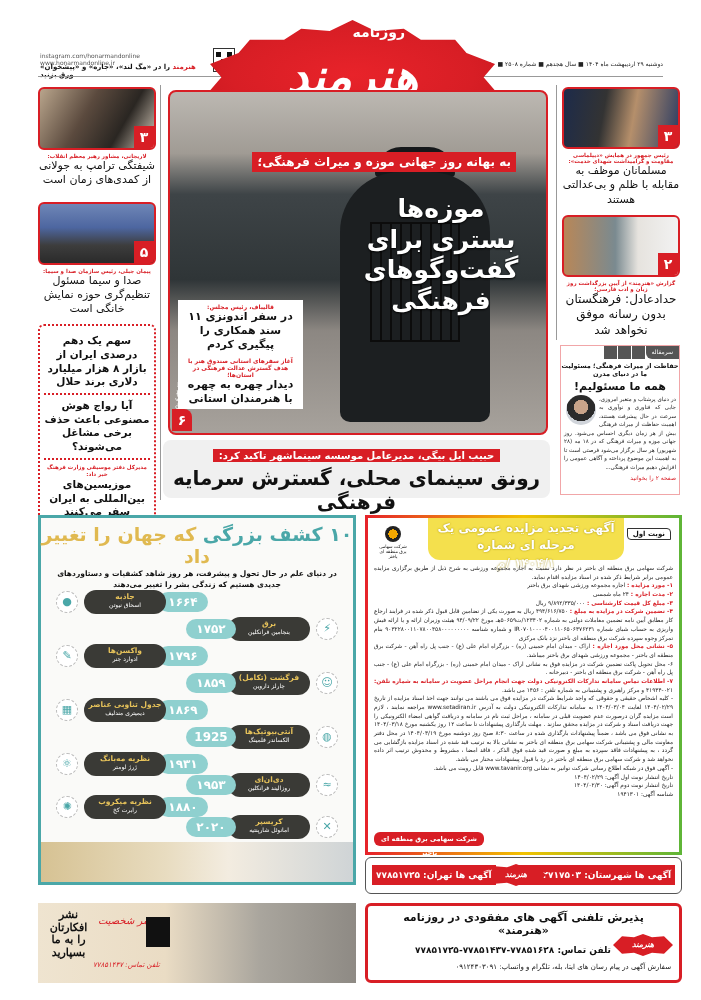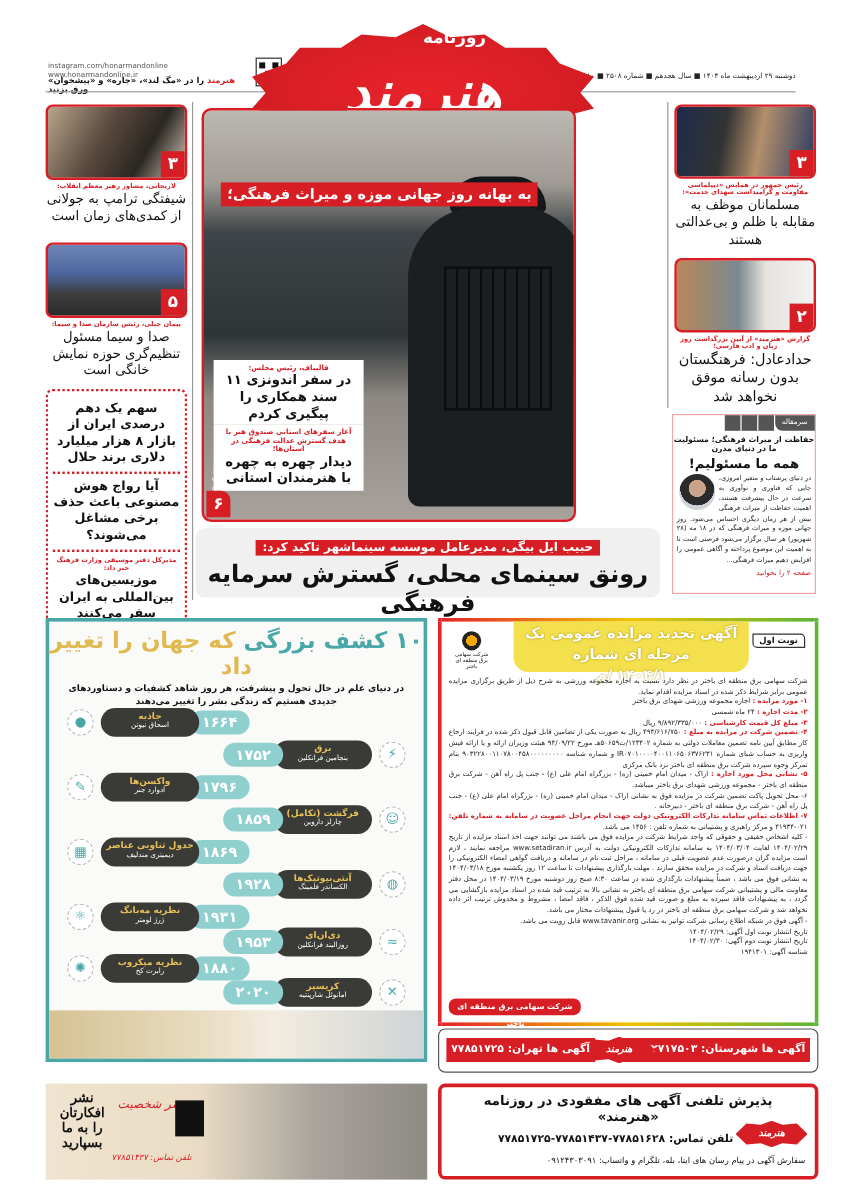--- a/index.html
+++ b/index.html
@@ -14,21 +14,21 @@
     .top-rule { left: 38px; right: 38px; top: 76px; height: 1px; background:#999; }
     .header-left-links { left: 40px; top: 52px; width: 170px; font-size: 6px; color:#555; direction:ltr; text-align:left; }
     .header-left-promo { left: 40px; top: 63px; width: 170px; font-size: 7px; color:#111; font-weight:bold; text-align:left; }
     .header-left-promo .brand { color:#d81e25; }
     .crossword-icon { left: 213px; top: 48px; width: 22px; height: 24px; border:1px solid #333; background:
         linear-gradient(#fff,#fff); }
     .crossword-icon i { position:absolute; width:5px; height:5px; background:#111; }
     .header-right-info { right: 38px; top: 60px; font-size: 6px; color:#222; white-space:nowrap; }
 
     
-    .main-photo { left: 168px; top: 90px; width: 312px; height: 345px; background:
+    .main-photo { left: 168px; top: 90px; width: 380px; height: 345px; background:
         linear-gradient(180deg, #bcb8b2 0%, #a09b94 18%, #3e4447 30%, #2f3537 55%, #8c8782 70%, #a7a29c 100%);
         border: 2px solid #d81e25; border-radius: 8px; overflow:hidden; }
     .statue { position:absolute; left:170px; top:80px; width:150px; height:250px; background:#1c1f21; border-radius:60px 60px 10px 10px; }
     .statue-hat { position:absolute; left:205px; top:55px; width:80px; height:30px; background:#15181a; border-radius:40px 40px 6px 6px; }
     .cage { position:absolute; left:200px; top:130px; width:90px; height:120px; border:2px solid #0c0c0c; background: repeating-linear-gradient(90deg, transparent 0 8px, #0c0c0c 8px 10px); }
     .kicker-box { position:absolute; right: 30px; top: 60px; background:#d81e25; color:#fff; font-size:12px; font-weight:bold; padding:2px 5px; line-height:1.35; text-align:right; }
     .main-headline { position:absolute; right: 20px; top: 102px; width: 170px; color:#fff; font-size: 25px; font-weight:bold; line-height: 1.22; text-align:center; text-shadow: 0 1px 2px #000; }
     .subbox { position:absolute; right: 8px; background:#fff; width: 125px; padding: 3px 5px; text-align:center; }
     .subbox .sk { color:#d81e25; font-size:6px; font-weight:bold; }
     .subbox .sh { font-size:11px; font-weight:bold; line-height:1.25; }
@@ -148,20 +148,21 @@
     <div class="dot-item"><span>تقدیر نمایندگان مجلس از عوامل فیلم «موسی کلیم‌الله»</span></div>
   </div>
 </div>
 <div class="abs vrule" style="left:160px;top:85px;height:415px;"></div>
 
 <div class="abs main-photo">
   <div class="statue-hat"></div>
   <div class="statue"></div>
   <div class="cage"></div>
   <div class="kicker-box">به بهانه روز جهانی موزه و میراث فرهنگی؛</div>
+  <div class="main-headline">موزه‌ها بستری برای گفت‌وگوهای فرهنگی</div>
   <div class="subbox" style="top: 208px; left: 8px; right:auto;">
     <div class="sk">قالیباف، رئیس مجلس:</div>
     <div class="sh">در سفر اندونزی ۱۱ سند همکاری را پیگیری کردم</div>
   </div>
   <div class="subbox" style="top: 262px; left: 8px; right:auto;">
     <div class="sk">آغاز سفرهای استانی صندوق هنر با هدف گسترش عدالت فرهنگی در استان‌ها؛</div>
     <div class="sh">دیدار چهره به چهره با هنرمندان استانی</div>
   </div>
   <div class="photo-credit">عکاس: وحید ...</div>
   <div class="page-badge" style="left:2px;bottom:2px;border-radius:0 8px 0 0;">۶</div>
@@ -244,21 +245,21 @@
   </div>
   <div class="tl-row" style="left:15px;top:181px;">
     <div class="tl-year">۱۸۶۹</div>
     <div class="tl-pill" style="margin-right:-8px;">
         <span class="n">جدول تناوبی عناصر</span>
         <span class="p">دیمیتری مندلیف</span>
       </div>
     <div class="tl-icon" style="margin-right:6px;">▦</div>
   </div>
   <div class="tl-row" style="right:15px;top:208px;flex-direction:row-reverse;">
-    <div class="tl-year">۱۹۲۸</div>
+    <div class="tl-year">1925</div>
     <div class="tl-pill" style="margin-left:-8px;">
         <span class="n">آنتی‌بیوتیک‌ها</span>
         <span class="p">الکساندر فلمینگ</span>
       </div>
     <div class="tl-icon" style="margin-left:6px;">◍</div>
   </div>
   <div class="tl-row" style="left:15px;top:235px;">
     <div class="tl-year">۱۹۳۱</div>
     <div class="tl-pill" style="margin-right:-8px;">
         <span class="n">نظریه مه‌بانگ</span>

